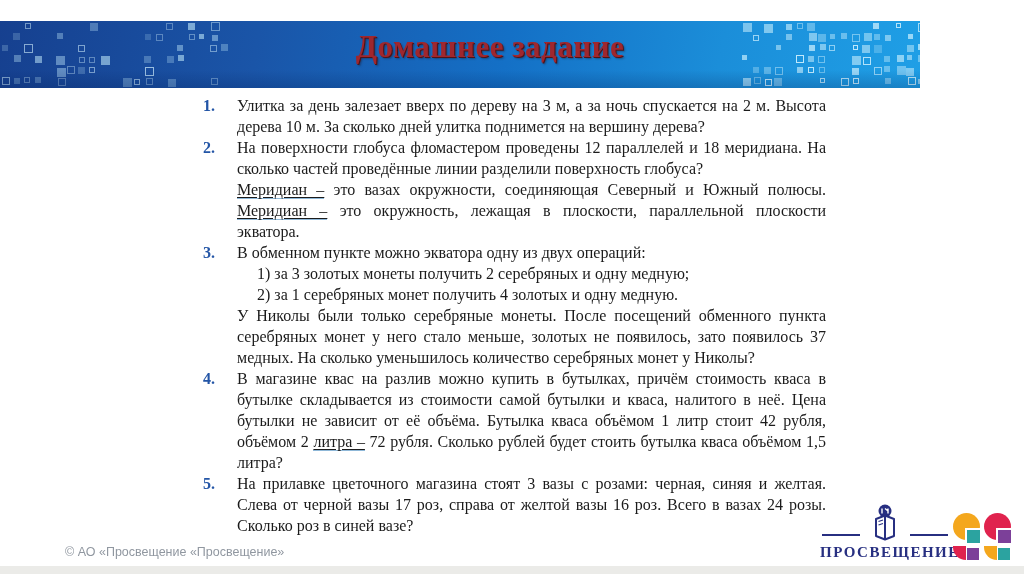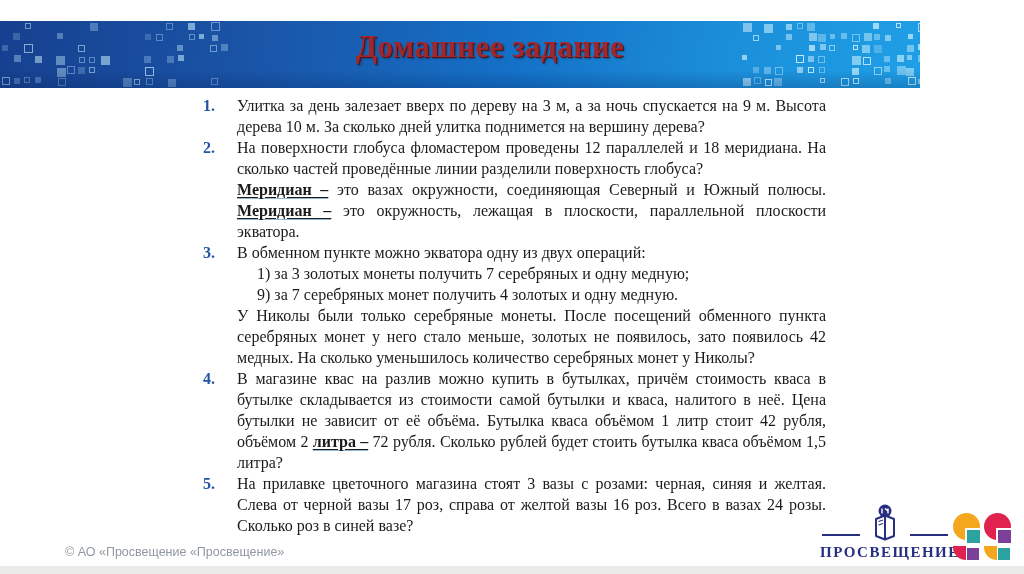--- a/index.html
+++ b/index.html
@@ -43,21 +43,21 @@
   }
   .task-body{flex:1;min-width:0;}
   .task-para{
     margin:0;text-align:justify;font-size:16px;line-height:21px;color:#1b1b1b;
   }
   .sub-item{
     margin-left:20px;font-size:16px;line-height:21px;color:#1b1b1b;text-align:left;
   }
   .u{
     text-decoration:underline;text-underline-offset:2px;
-    border-bottom:1px solid #8fb8d8;padding-bottom:0px;font-weight:bold;
+    border-bottom:1px solid #8fb8d8;padding-bottom:0px;
   }
   
   .copyright{
     position:absolute;left:65px;top:545px;
     font-family:"Liberation Sans",sans-serif;font-size:12.5px;color:#9097a0;
   }
   .pub-logo{
     position:absolute;left:820px;top:504px;width:130px;height:58px;
   }
   .pub-logo .book-wrap{position:relative;width:130px;height:38px;}
@@ -216,37 +216,37 @@
       <div class="sq" style="left: 266.636px; top: 46.002px; width: 8px; height: 8px; border: 1.5px solid rgba(215, 244, 255, 0.9);"></div>
     </div>
   <h1 class="page-title">Домашнее задание</h1>
 </div>
 
 <div class="content">
   <ol class="task-list">
       <li class="task-item">
         <span class="task-num">1.</span>
         <div class="task-body">
-          <p class="task-para"><span>Улитка за день залезает вверх по дереву на 3 м, а за ночь спускается на 9 м. Высота дерева 10 м. За сколько дней улитка поднимется на вершину дерева?</span></p>
+          <p class="task-para"><span>Улитка за день залезает вверх по дереву на 3 м, а за ночь спускается на 2 м. Высота дерева 10 м. За сколько дней улитка поднимется на вершину дерева?</span></p>
         </div>
       </li>
       <li class="task-item">
         <span class="task-num">2.</span>
         <div class="task-body">
           <p class="task-para"><span>На поверхности глобуса фломастером проведены 12 параллелей и 18 меридиана. На сколько частей проведённые линии разделили поверхность глобуса?</span></p>
           <p class="task-para"><span class="u">Меридиан –</span><span> это вазах окружности, соединяющая Северный и Южный полюсы. </span><span class="u">Меридиан –</span><span> это окружность, лежащая в плоскости, параллельной плоскости экватора.</span></p>
         </div>
       </li>
       <li class="task-item">
         <span class="task-num">3.</span>
         <div class="task-body">
           <p class="task-para"><span>В обменном пункте можно экватора одну из двух операций:</span></p>
-          <div class="sub-item">1) за 3 золотых монеты получить 7 серебряных и одну медную;</div>
-          <div class="sub-item">9) за 7 серебряных монет получить 4 золотых и одну медную.</div>
-          <p class="task-para"><span>У Николы были только серебряные монеты. После посещений обменного пункта серебряных монет у него стало меньше, золотых не появилось, зато появилось 42 медных. На сколько уменьшилось количество серебряных монет у Николы?</span></p>
+          <div class="sub-item">1) за 3 золотых монеты получить 2 серебряных и одну медную;</div>
+          <div class="sub-item">2) за 1 серебряных монет получить 4 золотых и одну медную.</div>
+          <p class="task-para"><span>У Николы были только серебряные монеты. После посещений обменного пункта серебряных монет у него стало меньше, золотых не появилось, зато появилось 37 медных. На сколько уменьшилось количество серебряных монет у Николы?</span></p>
         </div>
       </li>
       <li class="task-item">
         <span class="task-num">4.</span>
         <div class="task-body">
           <p class="task-para"><span>В магазине квас на разлив можно купить в бутылках, причём стоимость кваса в бутылке складывается из стоимости самой бутылки и кваса, налитого в неё. Цена бутылки не зависит от её объёма. Бутылка кваса объёмом 1 литр стоит 42 рубля, объёмом 2 </span><span class="u">литра –</span><span> 72 рубля. Сколько рублей будет стоить бутылка кваса объёмом 1,5 литра?</span></p>
         </div>
       </li>
       <li class="task-item">
         <span class="task-num">5.</span>

